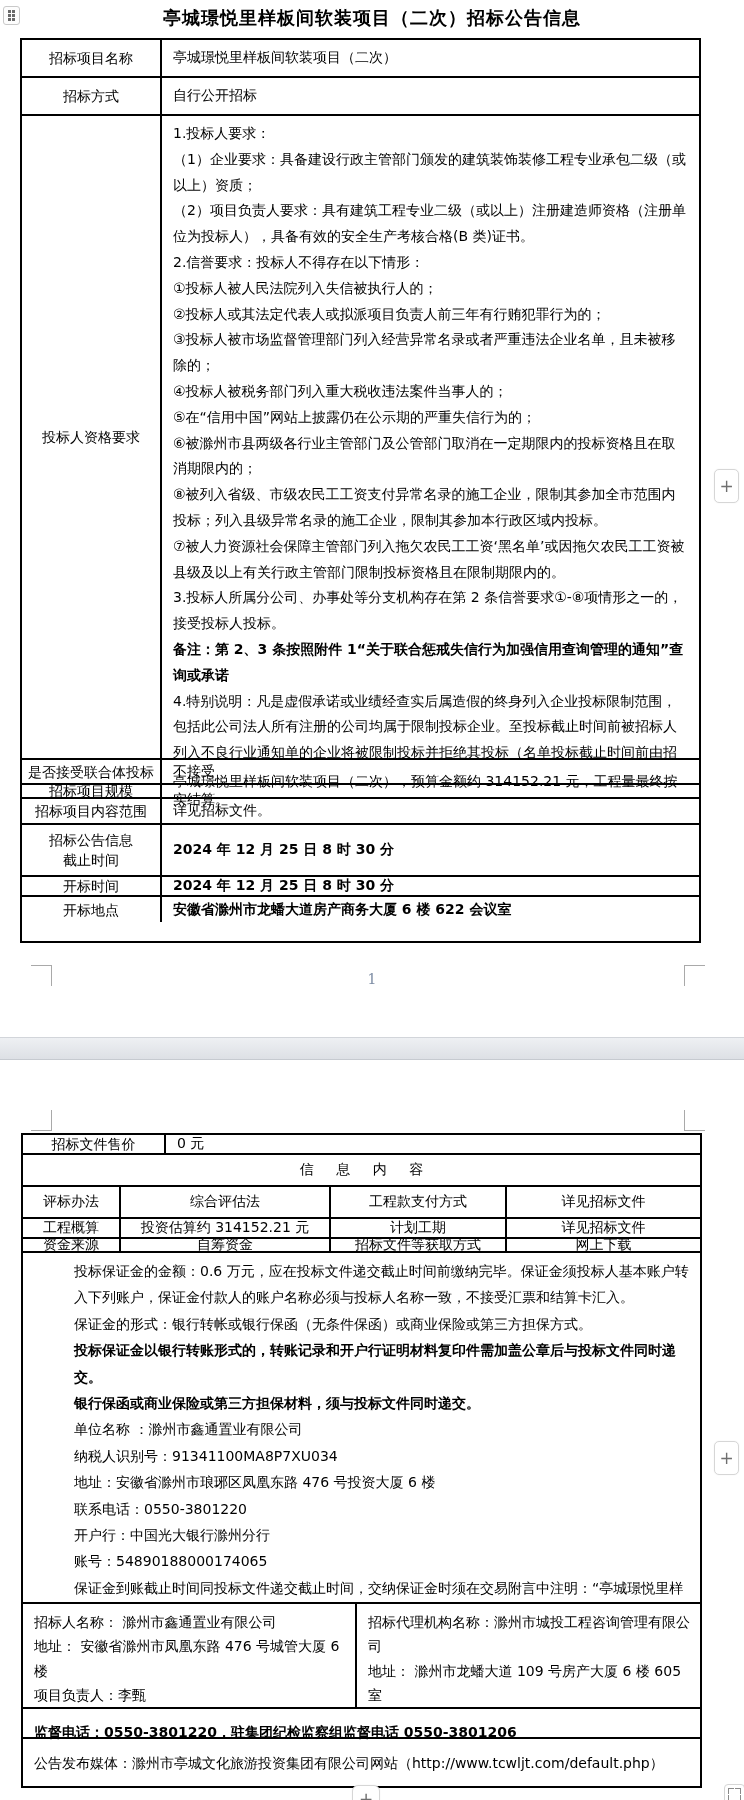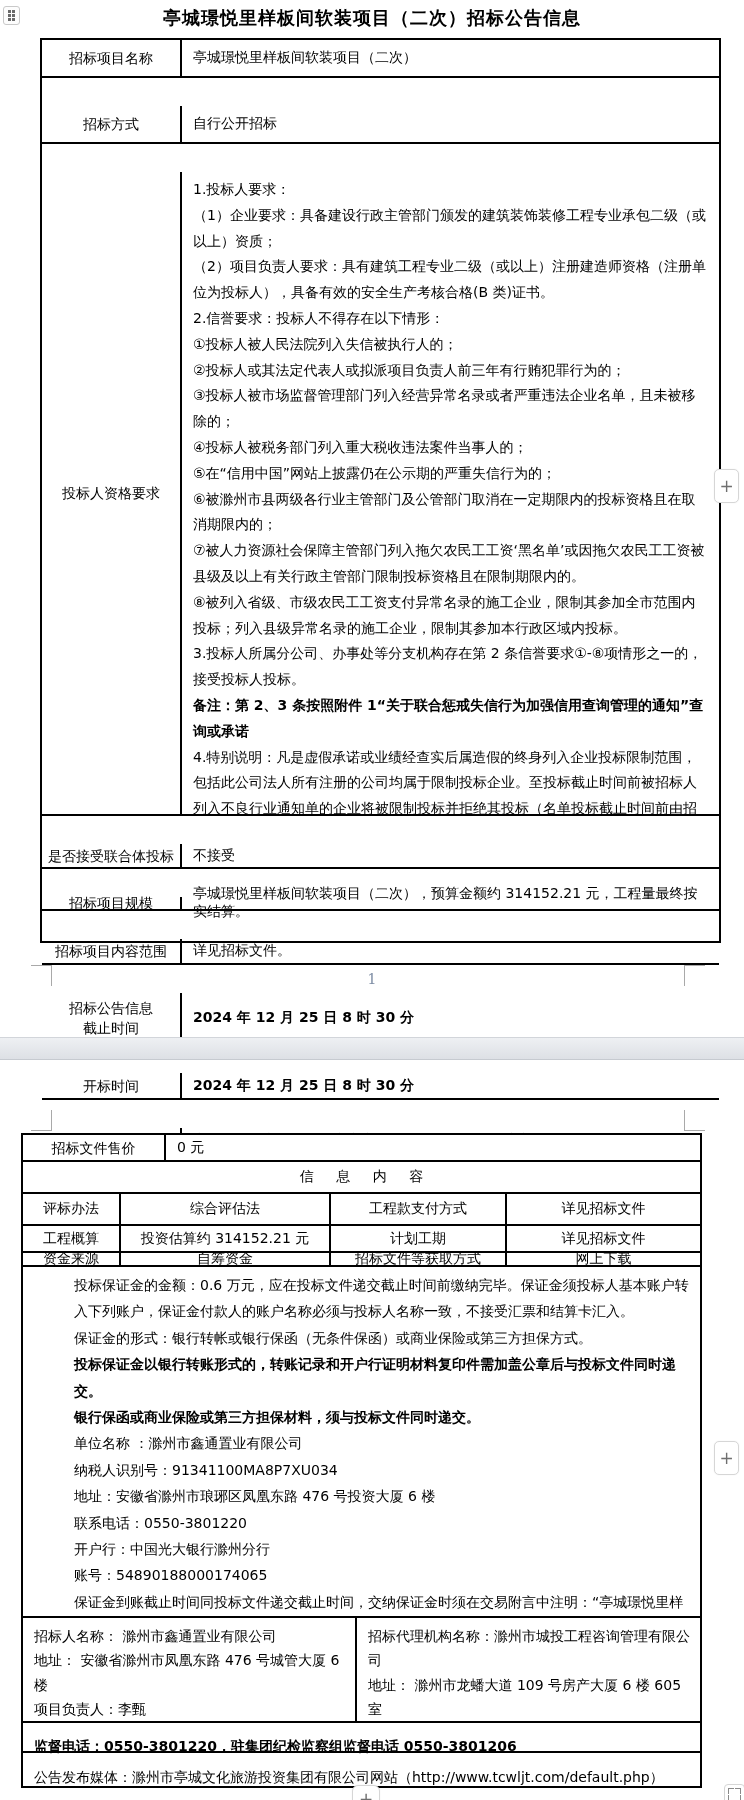--- a/index.html
+++ b/index.html
@@ -18,23 +18,23 @@
   .tbl{position:absolute;border:2px solid #000;box-sizing:border-box;background:#fff;
        display:flex;flex-direction:column;}
   .row{display:flex;border-bottom:2px solid #000;box-sizing:border-box;flex:0 0 auto;}
   .row.last{border-bottom:none;}
   .lbl{width:140px;flex:0 0 140px;border-right:2px solid #000;box-sizing:border-box;
        display:flex;align-items:center;justify-content:center;text-align:center;
        line-height:20px;padding:2px;}
   .val{flex:1 1 auto;display:flex;align-items:center;padding:0 11px;box-sizing:border-box;}
   .val.block{display:block;padding:5px 11px 0 11px;}
   .bold{font-weight:bold;}
-  .tbl1{left:40px;top:38px;width:681px;height:905px;gap:28px;}
+  .tbl1{left:20px;top:38px;width:681px;height:905px;}
   .h38{height:38px}.h644{height:644px}.h25{height:25px}.h29{height:14px}
-  .h26{height:26px}.h52{height:52px}.h28{height:27px}
+  .h26{height:26px}.h52{height:52px}.h28{height:20px}
   .longcell p{margin:0;line-height:25.8px;}
   .longcell{overflow:hidden;}
   
   .pagenum{position:absolute;top:971px;left:0;width:744px;text-align:center;
     font-family:"DejaVu Serif","Liberation Serif",serif;font-size:14px;color:#7b8ba3;}
   .cmark{position:absolute;width:21px;height:21px;box-sizing:border-box;}
   .cm-p1l{left:31px;top:965px;border-top:1px solid #a9a9a9;border-right:1px solid #a9a9a9;}
   .cm-p1r{left:684px;top:965px;border-top:1px solid #a9a9a9;border-left:1px solid #a9a9a9;}
   .cm-p2l{left:31px;top:1110px;border-bottom:1px solid #a9a9a9;border-right:1px solid #a9a9a9;}
   .cm-p2r{left:684px;top:1110px;border-bottom:1px solid #a9a9a9;border-left:1px solid #a9a9a9;}
@@ -110,22 +110,22 @@
       <p>1.投标人要求：</p>
       <p>（1）企业要求：具备建设行政主管部门颁发的建筑装饰装修工程专业承包二级（或以上）资质；</p>
       <p>（2）项目负责人要求：具有建筑工程专业二级（或以上）注册建造师资格（注册单位为投标人），具备有效的安全生产考核合格(B 类)证书。</p>
       <p>2.信誉要求：投标人不得存在以下情形：</p>
       <p>①投标人被人民法院列入失信被执行人的；</p>
       <p>②投标人或其法定代表人或拟派项目负责人前三年有行贿犯罪行为的；</p>
       <p>③投标人被市场监督管理部门列入经营异常名录或者严重违法企业名单，且未被移除的；</p>
       <p>④投标人被税务部门列入重大税收违法案件当事人的；</p>
       <p>⑤在“信用中国”网站上披露仍在公示期的严重失信行为的；</p>
       <p>⑥被滁州市县两级各行业主管部门及公管部门取消在一定期限内的投标资格且在取消期限内的；</p>
+      <p>⑧被列入省级、市级农民工工资支付异常名录的施工企业，限制其参加全市范围内投标；列入县级异常名录的施工企业，限制其参加本行政区域内投标。</p>
       <p>⑦被人力资源社会保障主管部门列入拖欠农民工工资‘黑名单’或因拖欠农民工工资被县级及以上有关行政主管部门限制投标资格且在限制期限内的。</p>
-      <p>⑧被列入省级、市级农民工工资支付异常名录的施工企业，限制其参加全市范围内投标；列入县级异常名录的施工企业，限制其参加本行政区域内投标。</p>
       <p>3.投标人所属分公司、办事处等分支机构存在第 2 条信誉要求①-⑧项情形之一的，接受投标人投标。</p>
       <p class="bold">备注：第 2、3 条按照附件 1“关于联合惩戒失信行为加强信用查询管理的通知”查询或承诺</p>
       <p>4.特别说明：凡是虚假承诺或业绩经查实后属造假的终身列入企业投标限制范围，包括此公司法人所有注册的公司均属于限制投标企业。至投标截止时间前被招标人列入不良行业通知单的企业将被限制投标并拒绝其投标（名单投标截止时间前由招标人提供）。</p>
     </div>
   </div>
   <div class="row h25">
     <div class="lbl">是否接受联合体投标</div>
     <div class="val">不接受</div>
   </div>
   <div class="row h29">

